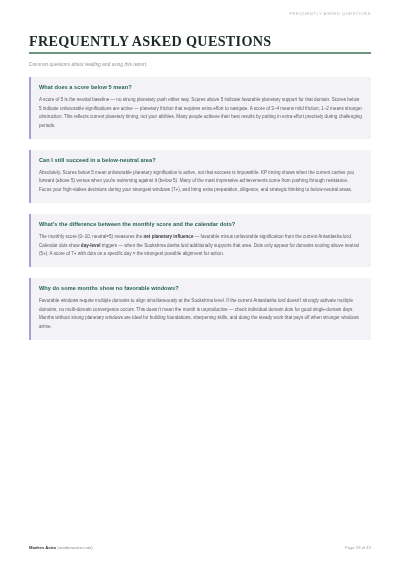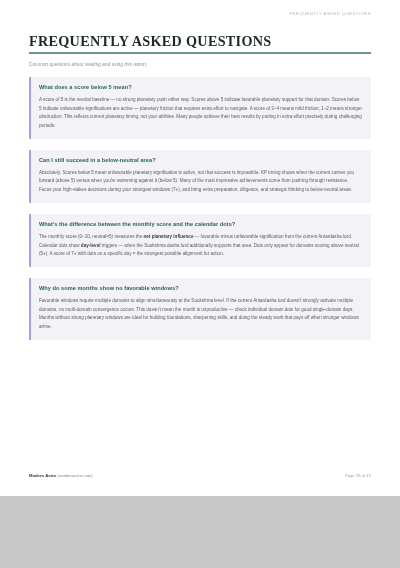--- a/index.html
+++ b/index.html
@@ -9,21 +9,21 @@
   body {
     width: 400px;
     height: 568px;
     background: #c8c8c8;
     font-family: "Liberation Sans", sans-serif;
     overflow: hidden;
   }
   .page {
     position: relative;
     width: 400px;
-    height: 496px;
+    height: 568px;
     background: #ffffff;
     box-sizing: border-box;
     padding: 0;
     overflow: hidden;
   }
   .running-header {
     position: absolute;
     top: 11px;
     right: 29px;
     font-size: 4.1px;

